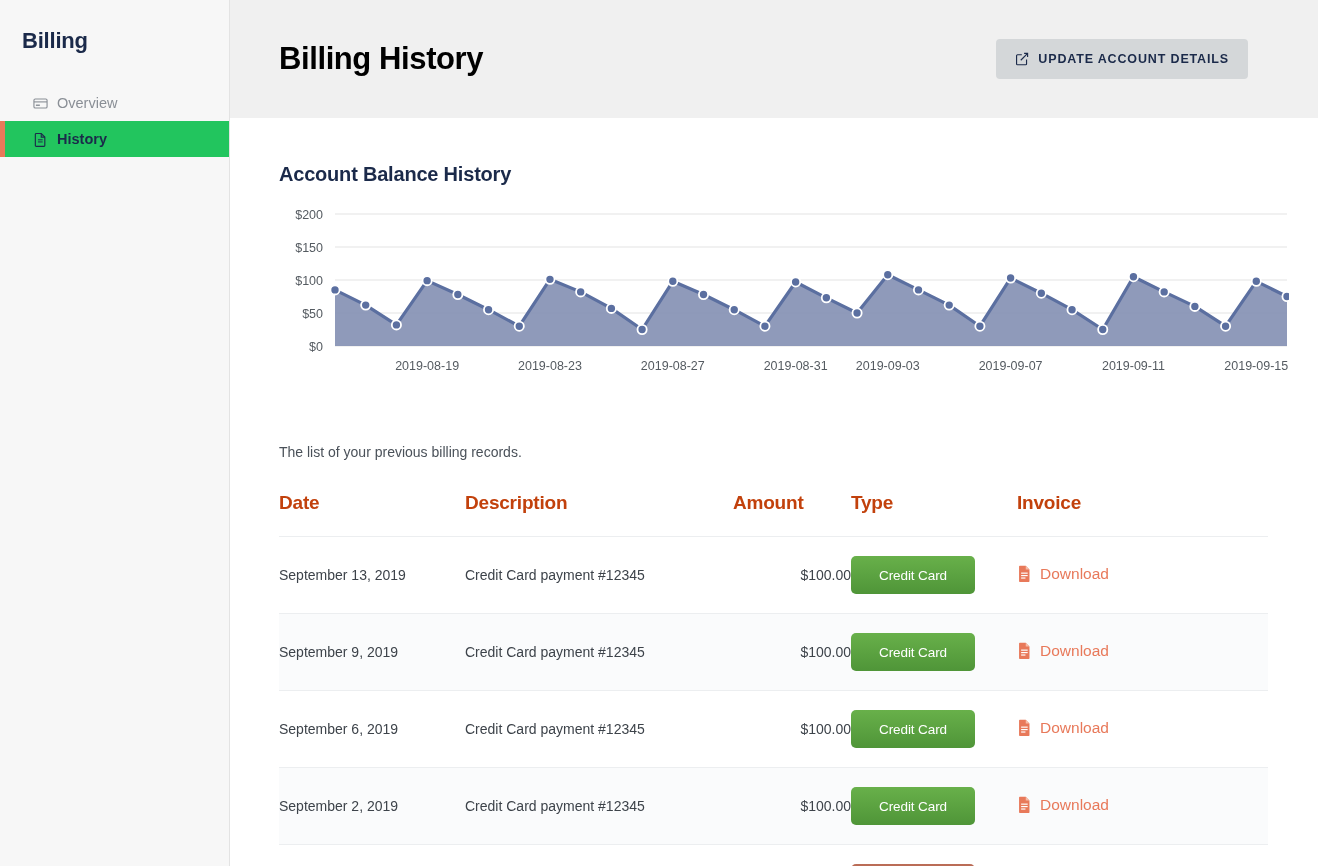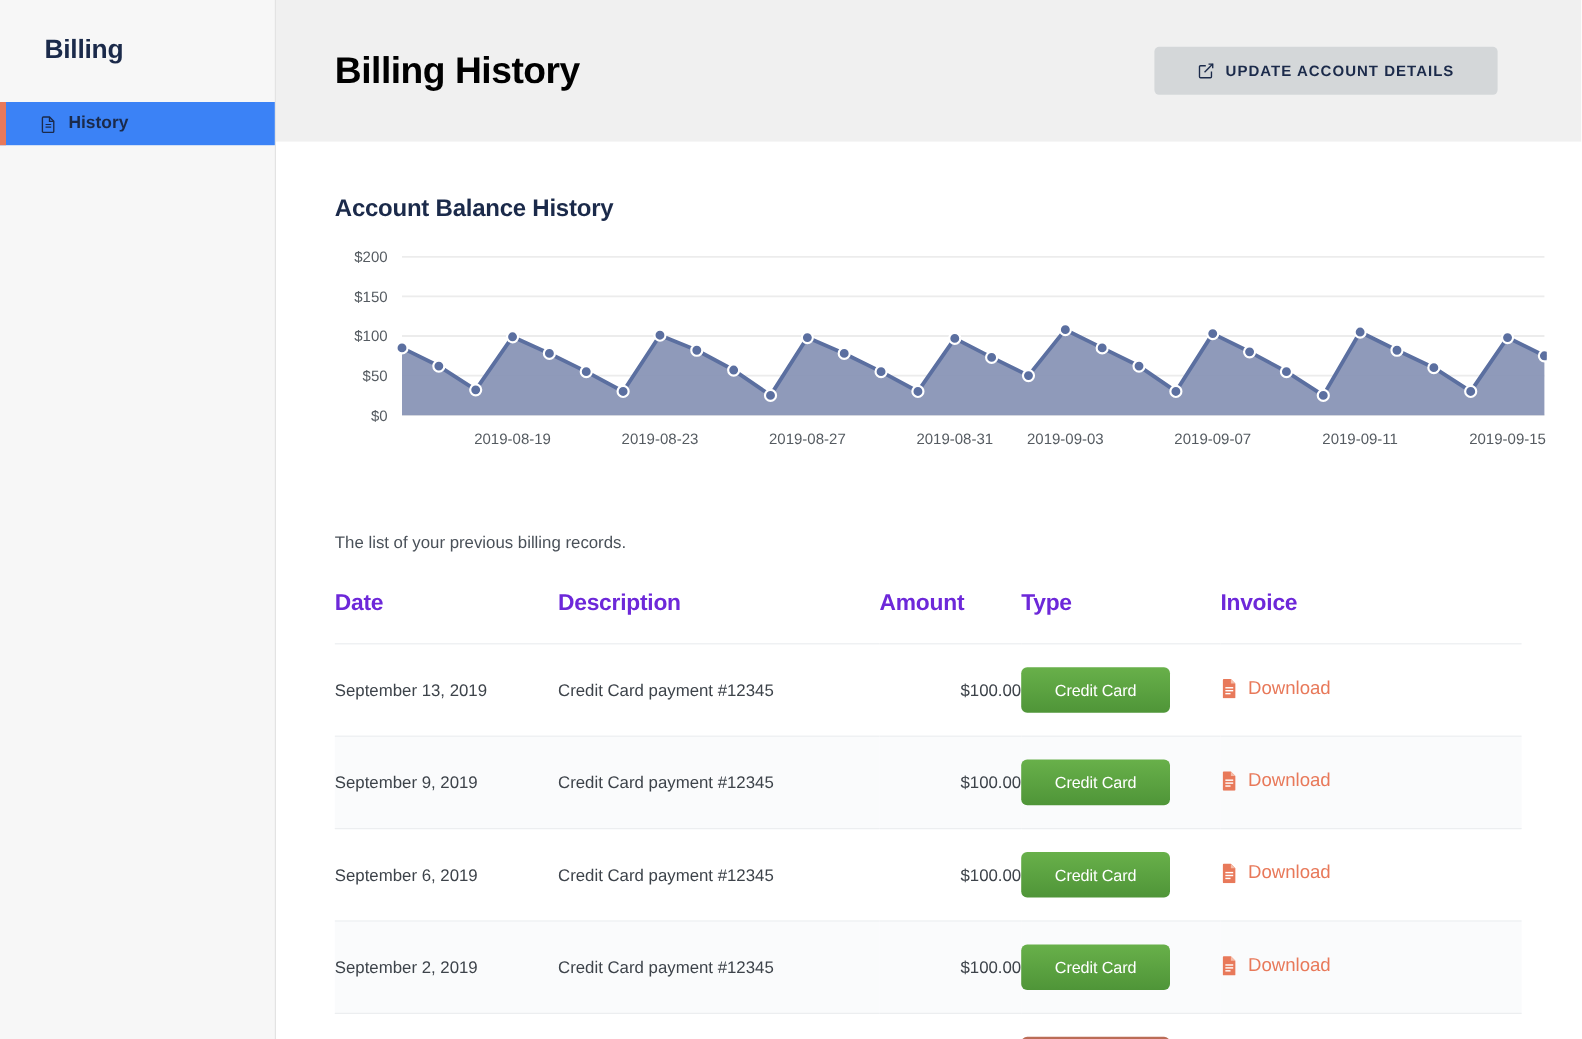--- a/index.html
+++ b/index.html
@@ -13,49 +13,49 @@
 
   
   .sidebar {
     width: 230px; min-width: 230px; height: 866px;
     background: #f7f7f7;
     border-right: 1px solid #e3e3e3;
     padding-top: 28px;
   }
   .sidebar-title {
     font-size: 22px; font-weight: bold; color: #1b2a4a;
-    padding: 0 0 0 37px; margin-bottom: 31px; letter-spacing: -0.2px;
+    padding: 0 0 0 22px; margin-bottom: 31px; letter-spacing: -0.2px;
   }
   .nav { display: flex; flex-direction: column; }
   .nav-item {
     display: flex; align-items: center; gap: 9px;
     height: 36px; padding-left: 33px;
     font-size: 14.5px; color: #8a8f96; cursor: pointer;
     border-left: 5px solid transparent; padding-left: 28px;
   }
   .nav-item .nav-icon { width: 15px; height: 15px; display:flex; align-items:center; justify-content:center; flex: 0 0 15px; }
   .nav-item .nav-icon svg { display:block; }
   .nav-item.active {
-    background: #3b82f6; color: #1b2a4a; font-weight: bold;
+    background: #22c55e; color: #1b2a4a; font-weight: bold;
     border-left: 5px solid #e8795a;
   }
 
   
   .main { flex: 1; height: 866px; background: #ffffff; position: relative; overflow: hidden; }
   .page-header {
     height: 118px; background: #f0f0f0;
     display: flex; align-items: center; justify-content: space-between;
     padding: 0 70px 0 49px;
   }
   .page-title {
     font-size: 31px; font-weight: bold; color: #000000; letter-spacing: -0.4px;
   }
   .btn-update {
     background: #d4d7d9; border: none; border-radius: 4px;
-    padding: 13px 36px; color: #1b2a4a;
+    padding: 13px 19px; color: #1b2a4a;
     font-size: 12.5px; font-weight: bold; letter-spacing: 0.85px;
     display: flex; align-items: center; gap: 9px; cursor: pointer;
     font-family: "Liberation Sans", sans-serif;
   }
   .btn-update svg { display:block; }
 
   .content { padding: 0 50px 0 49px; }
   .section-title {
     font-size: 20px; font-weight: bold; color: #1b2a4a;
     margin-top: 45px; margin-bottom: 10px; letter-spacing: -0.2px;
@@ -68,21 +68,21 @@
   .ylab { text-anchor: end; }
   .xlab { text-anchor: middle; }
 
   .table-caption {
     font-size: 14px; color: #4a5159; margin-top: 62px;
   }
 
   
   table.billing { width: 100%; border-collapse: collapse; margin-top: 32px; table-layout: fixed; }
   table.billing thead th {
-    text-align: left; font-size: 19px; font-weight: bold; color: #6d28d9;
+    text-align: left; font-size: 19px; font-weight: bold; color: #c2410c;
     padding: 0 0 22px 0; letter-spacing: -0.2px;
   }
   table.billing tbody tr { border-top: 1px solid #eceef0; }
   table.billing tbody tr:nth-child(even) { background: #fafbfc; }
   table.billing tbody td {
     font-size: 14px; color: #3d434a; padding: 19px 0; vertical-align: middle;
   }
   td.c-date { font-weight: normal; color: #1b2a4a; }
   .col-date { width: 186px; }
   .col-desc { width: 268px; }
@@ -109,20 +109,30 @@
 </style>
 </head>
 <body>
 
 <div id="app">
 
   <aside class="sidebar">
     <div class="sidebar-title">Billing</div>
     <nav class="nav">
 
+      <div class="nav-item">
+        <span class="nav-icon">
+          <svg width="15" height="15" viewBox="0 0 16 16" fill="none" stroke="#8a8f96" stroke-width="1.2">
+            <rect x="1" y="3.2" width="14" height="9.6" rx="1.4"></rect>
+            <line x1="1" y1="6.3" x2="15" y2="6.3"></line>
+            <rect x="3.1" y="9.1" width="4.2" height="1.5" fill="#8a8f96" stroke="none"></rect>
+          </svg>
+        </span>
+        <span>Overview</span>
+      </div>
 
 
       <div class="nav-item active">
         <span class="nav-icon">
           <svg width="15" height="15" viewBox="0 0 16 16" fill="none" stroke="#1b2a4a" stroke-width="1.2">
             <path d="M3.4 1.6 h5.4 l3.8 3.8 v9 a0.9 0.9 0 0 1 -0.9 0.9 h-8.3 a0.9 0.9 0 0 1 -0.9 -0.9 v-11.9 a0.9 0.9 0 0 1 0.9 -0.9 z"></path>
             <path d="M8.8 1.6 v3.9 h3.8"></path>
             <line x1="5.3" y1="8.3" x2="10.3" y2="8.3" stroke-width="1"></line>
             <line x1="5.3" y1="10.6" x2="10.3" y2="10.6" stroke-width="1"></line>
           </svg>

